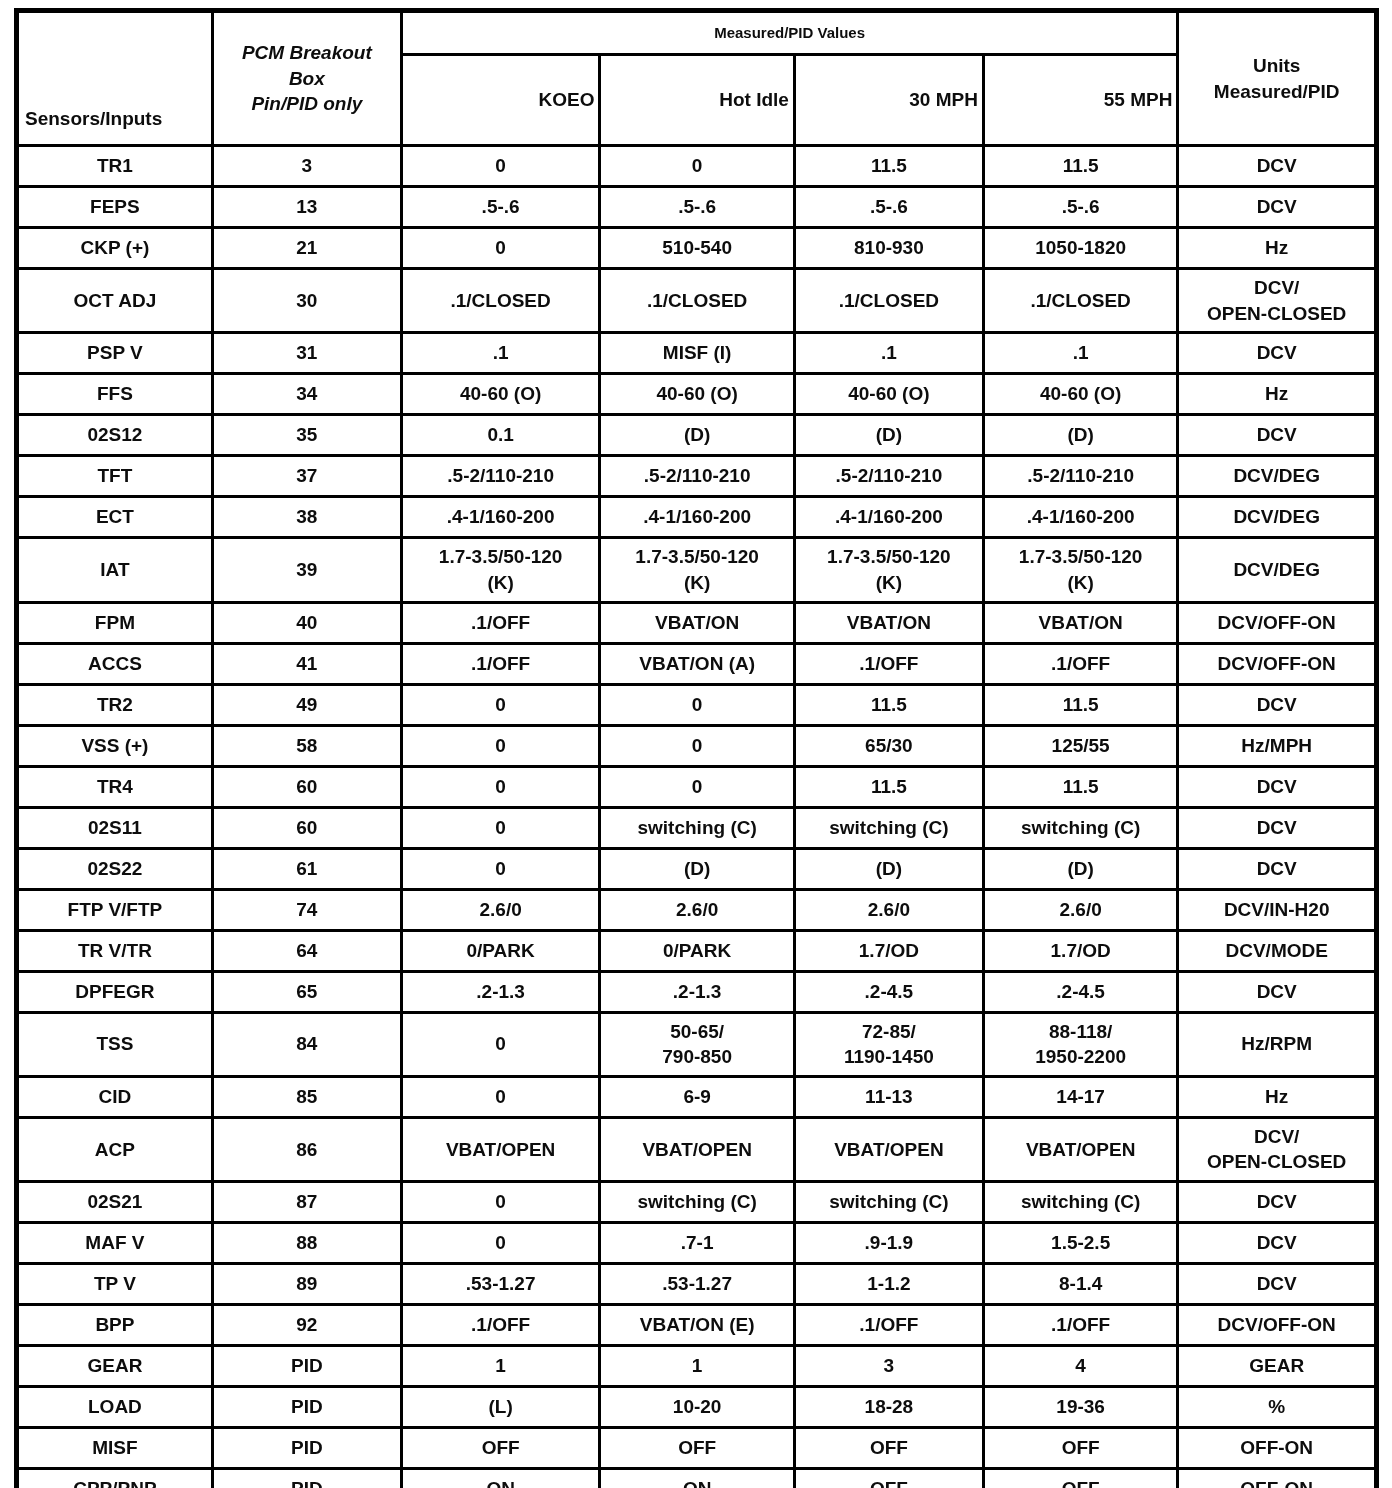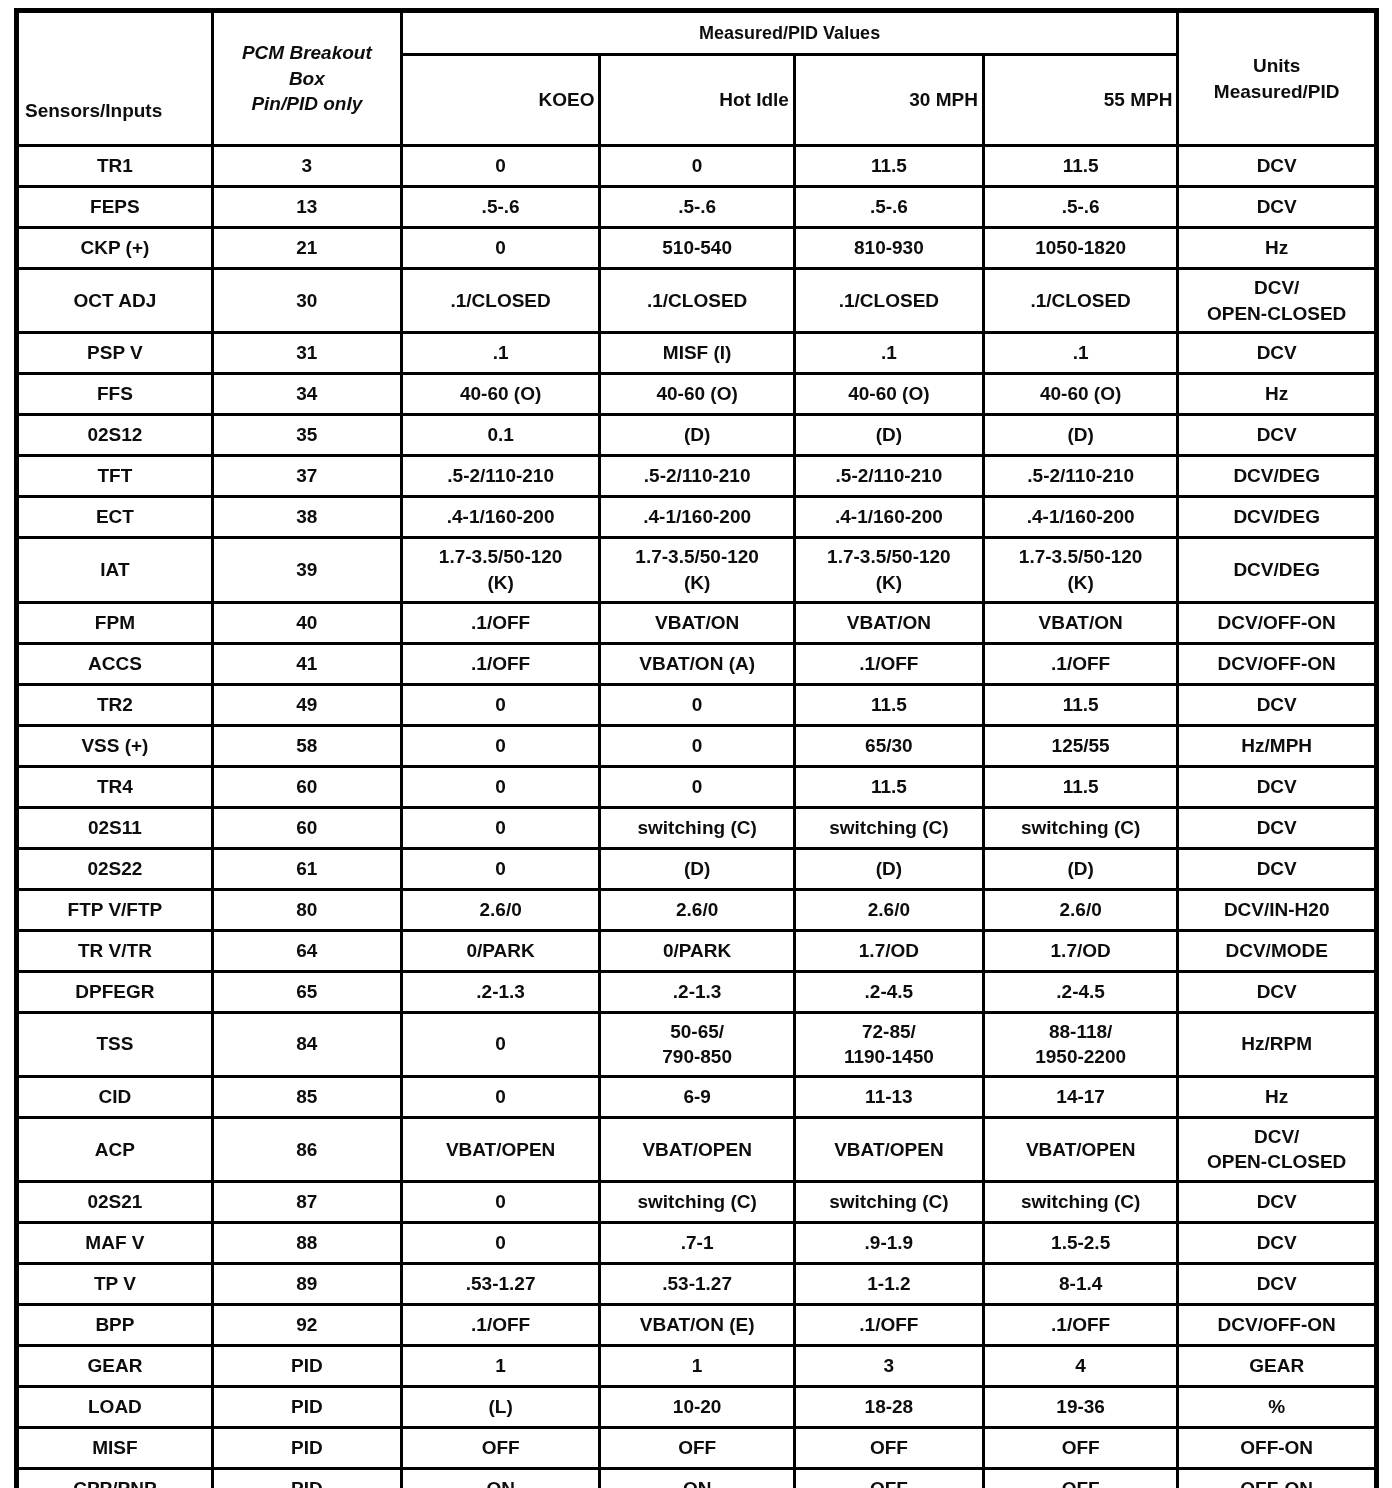--- a/index.html
+++ b/index.html
@@ -36,32 +36,32 @@
     line-height: 1.35;
     text-align: center;
     vertical-align: middle;
     white-space: pre-line;
     padding: 5px 4px;
     overflow: hidden;
   }
   thead th.group-header {
     height: 30px;
     vertical-align: middle;
-    font-size: 18px;
+    font-size: 15px;
   }
   thead th.sub-header {
     height: 78px;
     vertical-align: middle;
     text-align: right;
   }
   thead th.sensors-header {
     vertical-align: bottom;
     text-align: left;
     padding-left: 6px;
-    padding-bottom: 20px;
+    padding-bottom: 12px;
   }
   thead th.pin-header {
     vertical-align: middle;
     font-style: italic;
   }
   thead th.units-header {
     vertical-align: middle;
   }
   tbody td { height: 28px; }
   td.italic { }
@@ -251,21 +251,21 @@
           <td>02S22</td>
           <td>61</td>
           <td>0</td>
           <td>(D)</td>
           <td>(D)</td>
           <td>(D)</td>
           <td>DCV</td>
         </tr>
         <tr>
           <td>FTP V/FTP</td>
-          <td>80</td>
+          <td>74</td>
           <td>2.6/0</td>
           <td>2.6/0</td>
           <td>2.6/0</td>
           <td>2.6/0</td>
           <td>DCV/IN-H20</td>
         </tr>
         <tr>
           <td>TR V/TR</td>
           <td>64</td>
           <td>0/PARK</td>

